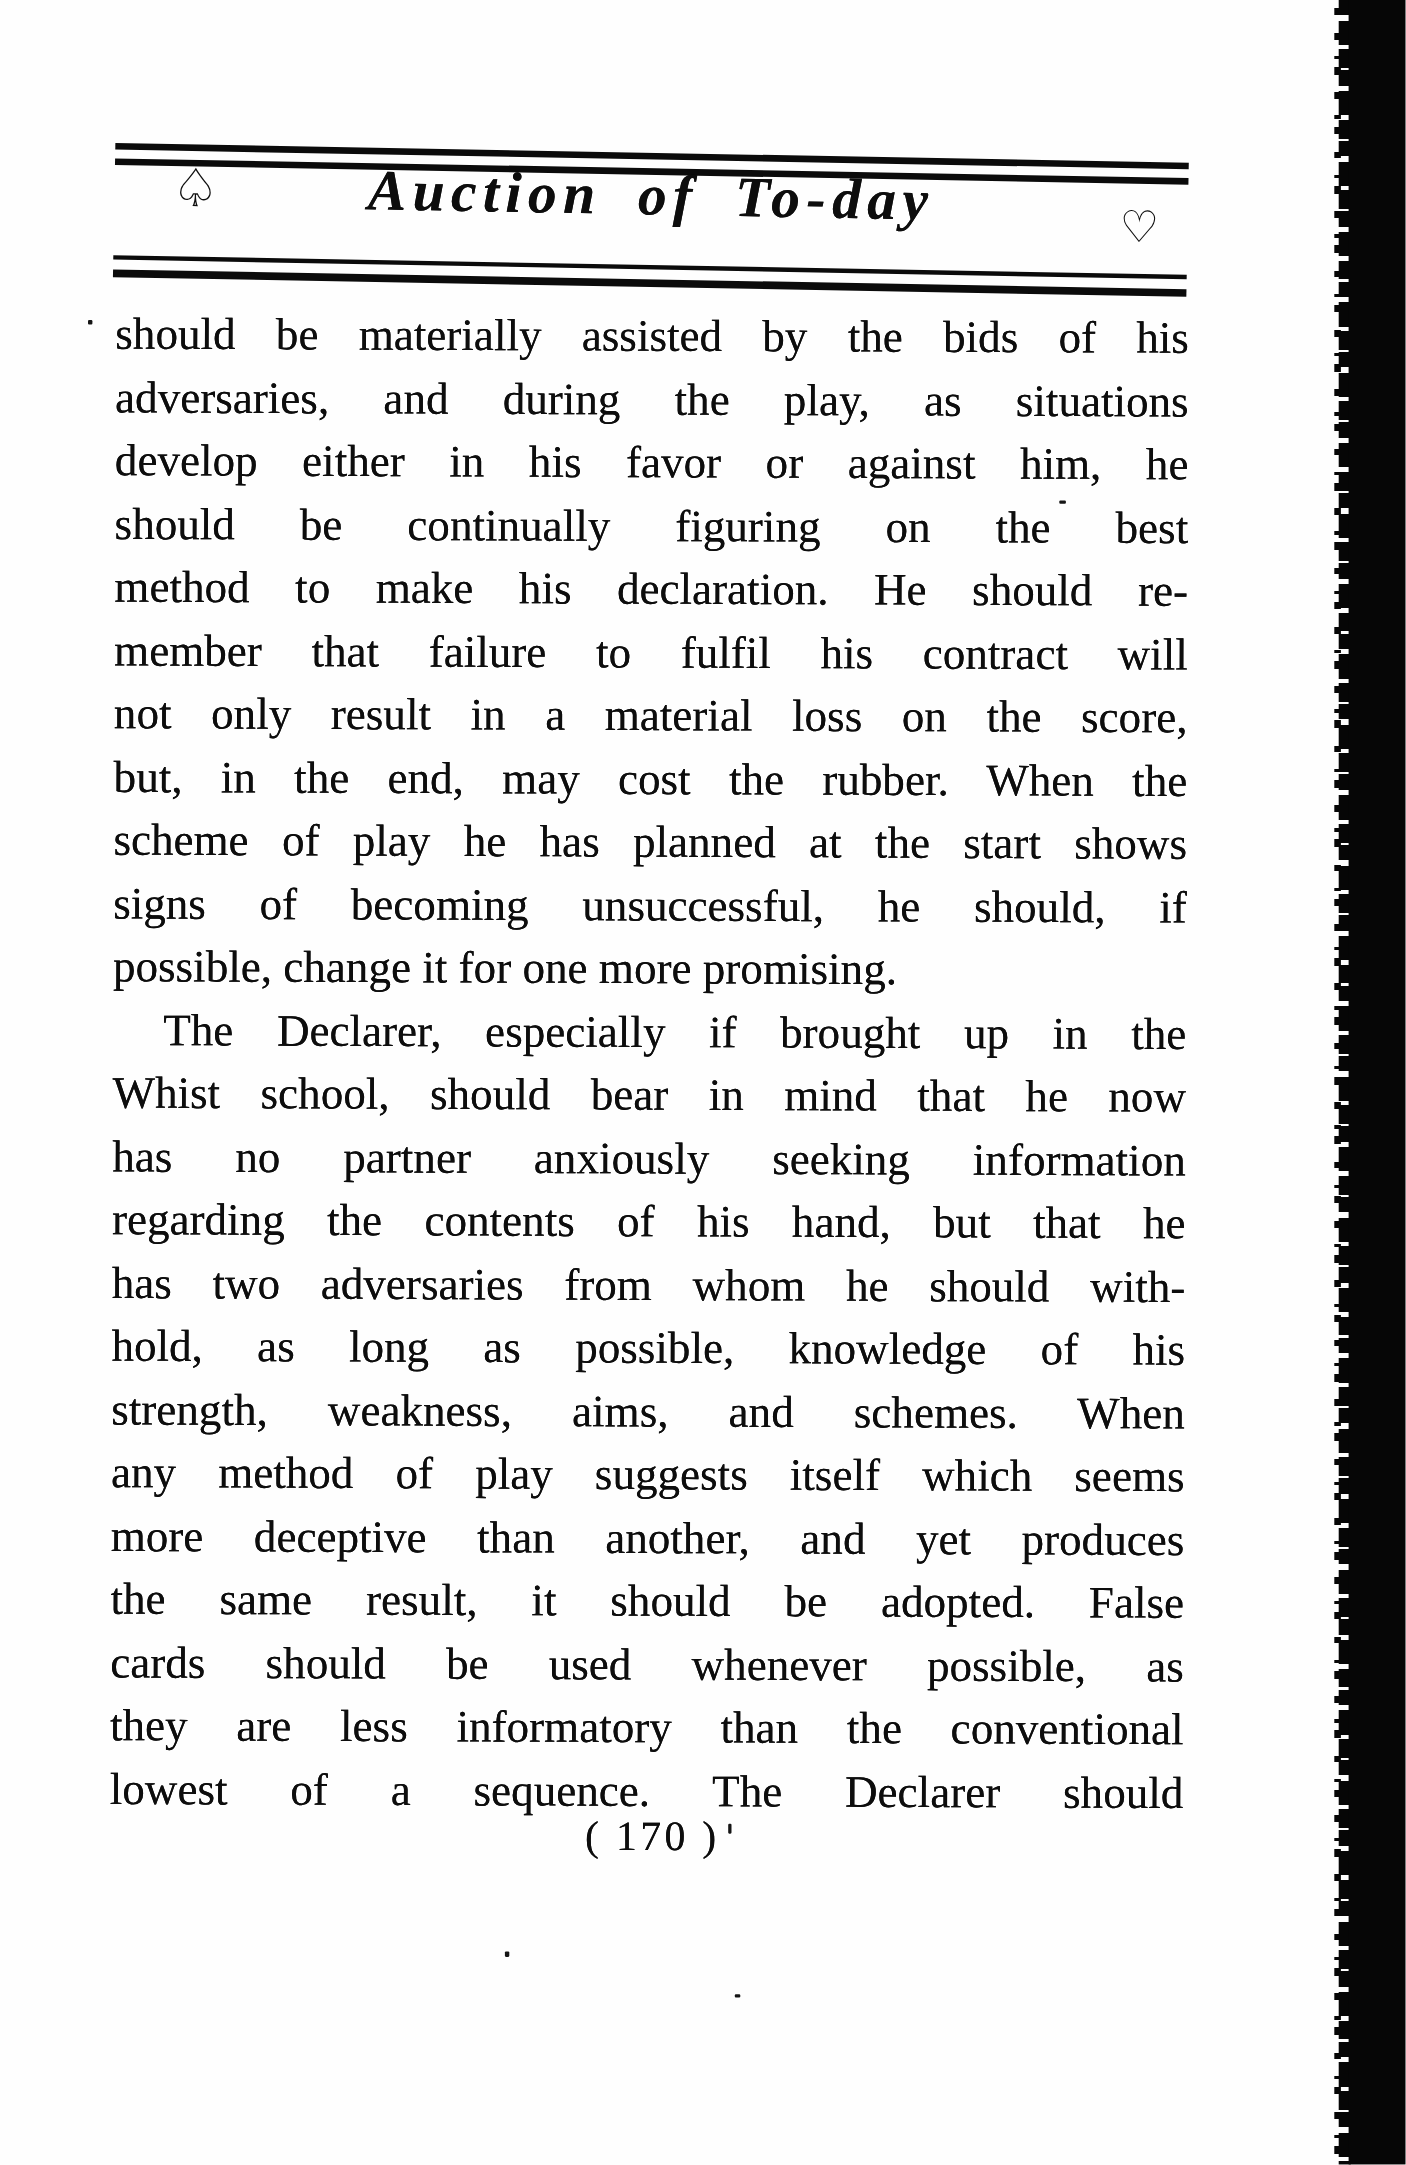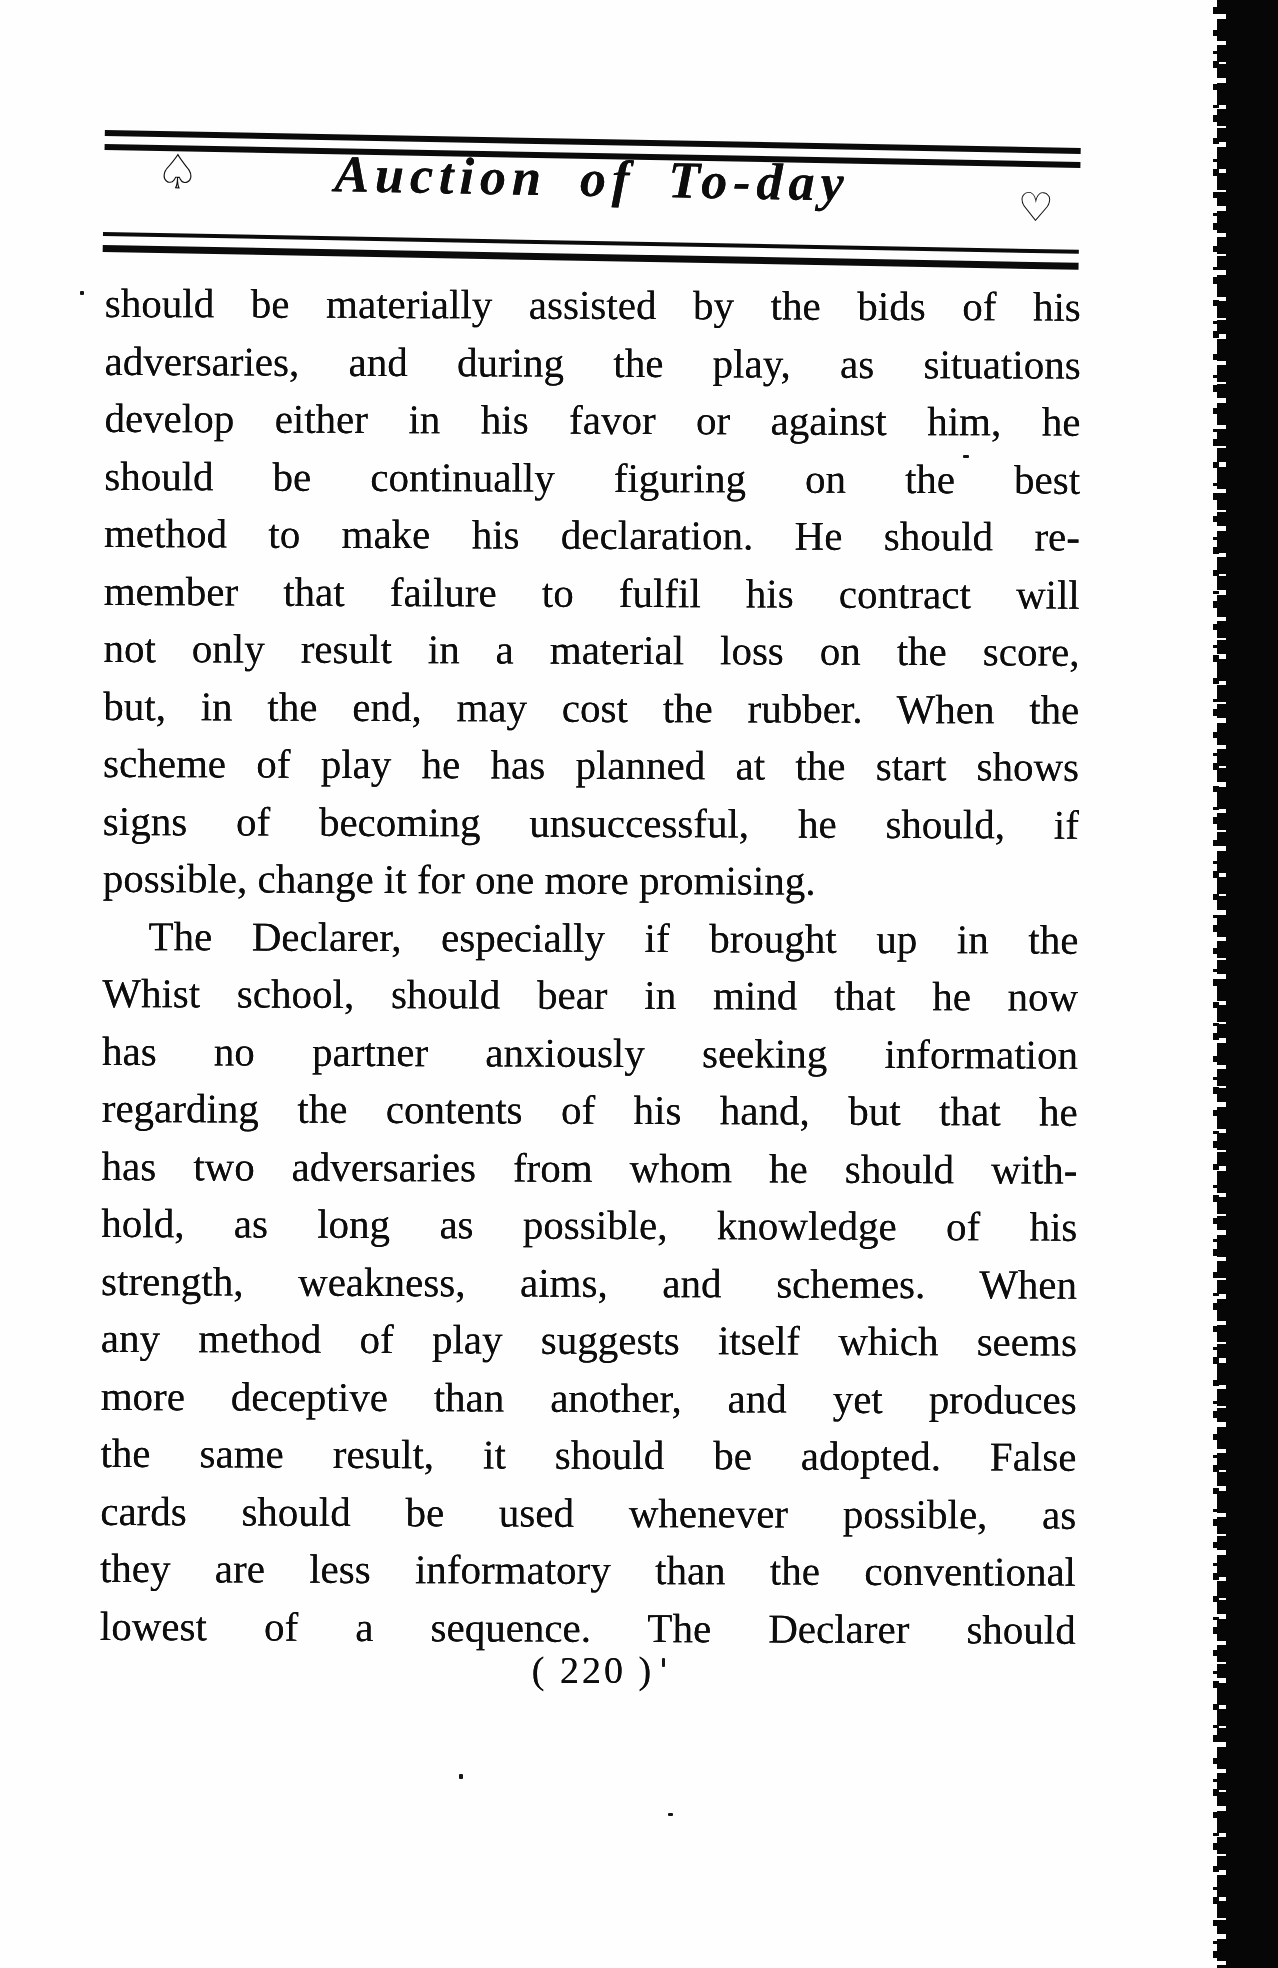--- a/index.html
+++ b/index.html
@@ -147,21 +147,21 @@
       <div class="bodyline">hold, as long as possible, knowledge of his</div>
       <div class="bodyline">strength, weakness, aims, and schemes. When</div>
       <div class="bodyline">any method of play suggests itself which seems</div>
       <div class="bodyline">more deceptive than another, and yet produces</div>
       <div class="bodyline">the same result, it should be adopted. False</div>
       <div class="bodyline">cards should be used whenever possible, as</div>
       <div class="bodyline">they are less informatory than the conventional</div>
       <div class="bodyline">lowest of a sequence. The Declarer should</div>
     </div>
 
-  <div class="pagenum">( 220 )</div>
+  <div class="pagenum">( 170 )</div>
 
   <div class="speck s1"></div>
   <div class="speck s2"></div>
   <div class="speck s3"></div>
   <div class="speck s4"></div>
   <div class="speck s5"></div>
 
   <div class="scan-rag2"></div>
   <div class="scan-rag1"></div>
   <div class="scan-strip"></div>

